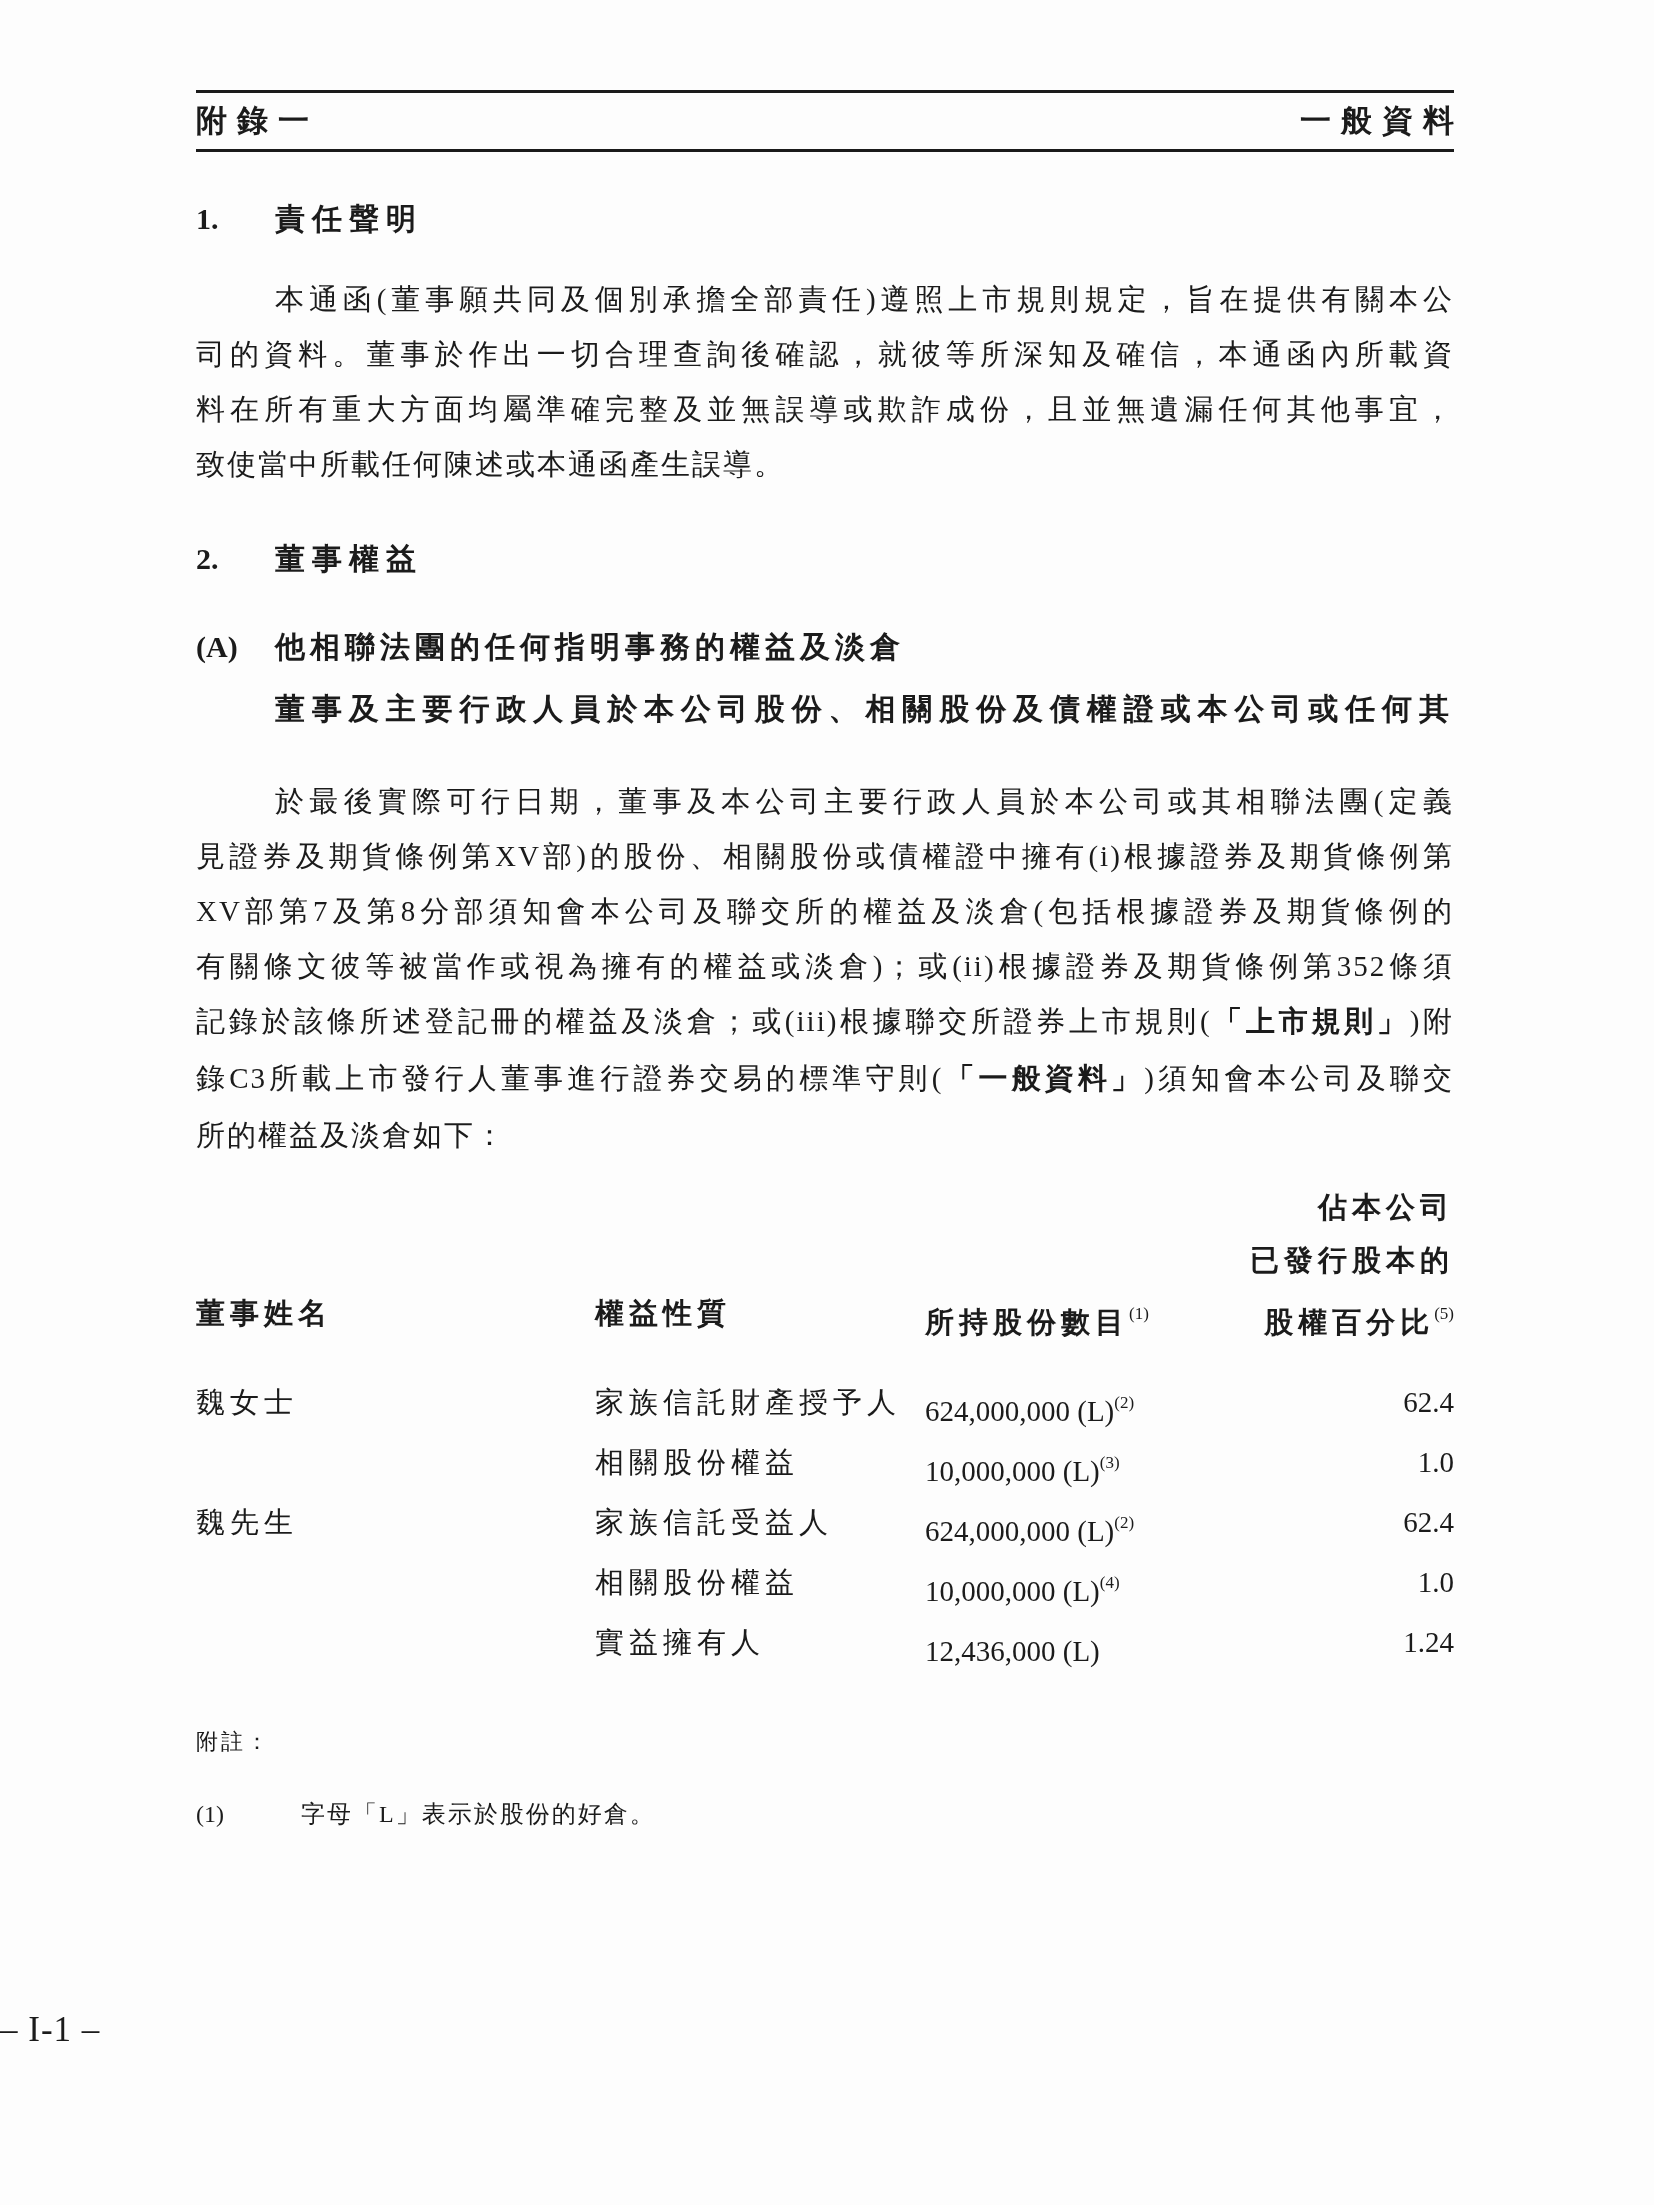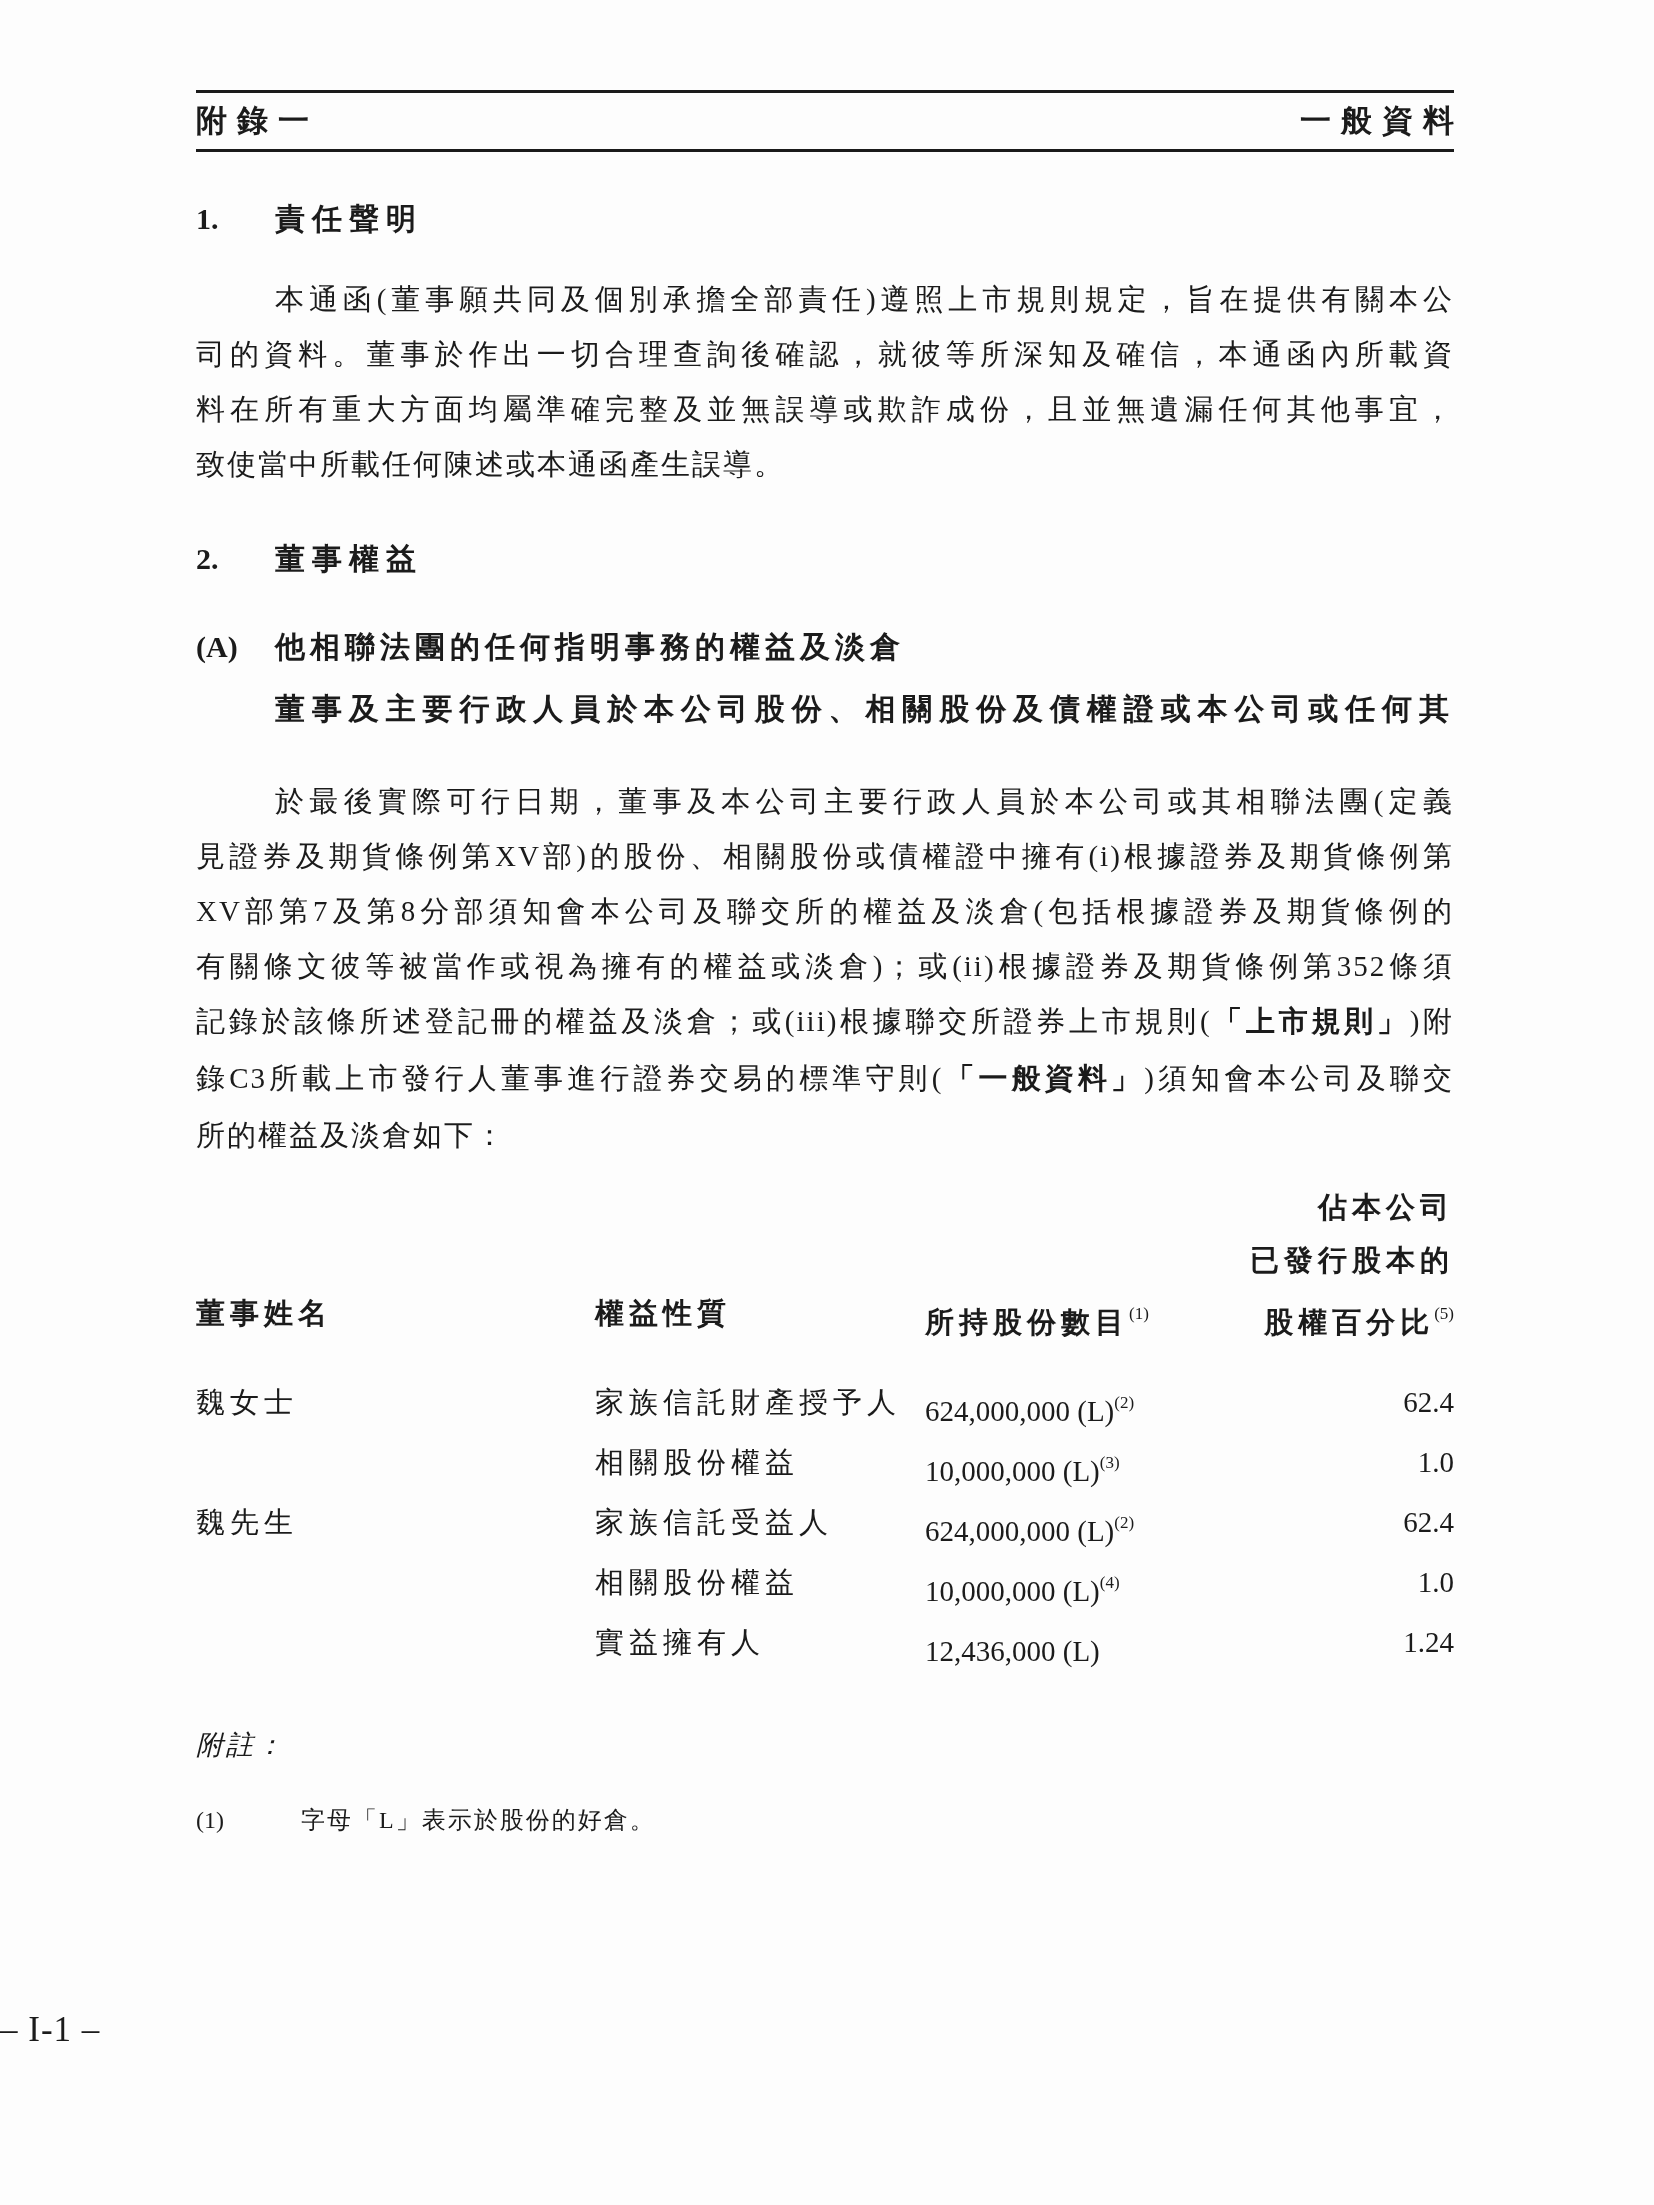--- a/index.html
+++ b/index.html
@@ -108,22 +108,21 @@
     font-weight: normal;
   }
   .t-body { margin-top: 28px; }
   .t-body .t-row { line-height: 51px; }
   .t-body .c-name, .t-body .c-nature { letter-spacing: 5px; }
   .t-body .c-shares, .t-body .c-pct { letter-spacing: 0; }
 
   
   .notes-heading {
     margin-top: 50px;
-    font-style: italic;
-    font-size: 27px;
+    font-size: 22px;
     letter-spacing: 3px;
   }
   .note-item { display: flex; margin-top: 42px; font-size: 24px; line-height: 30px; }
   .note-label { flex: 0 0 105px; }
   .note-text { letter-spacing: 2px; }
 
   
   .page-footer {
     position: absolute;
     left: 0;

